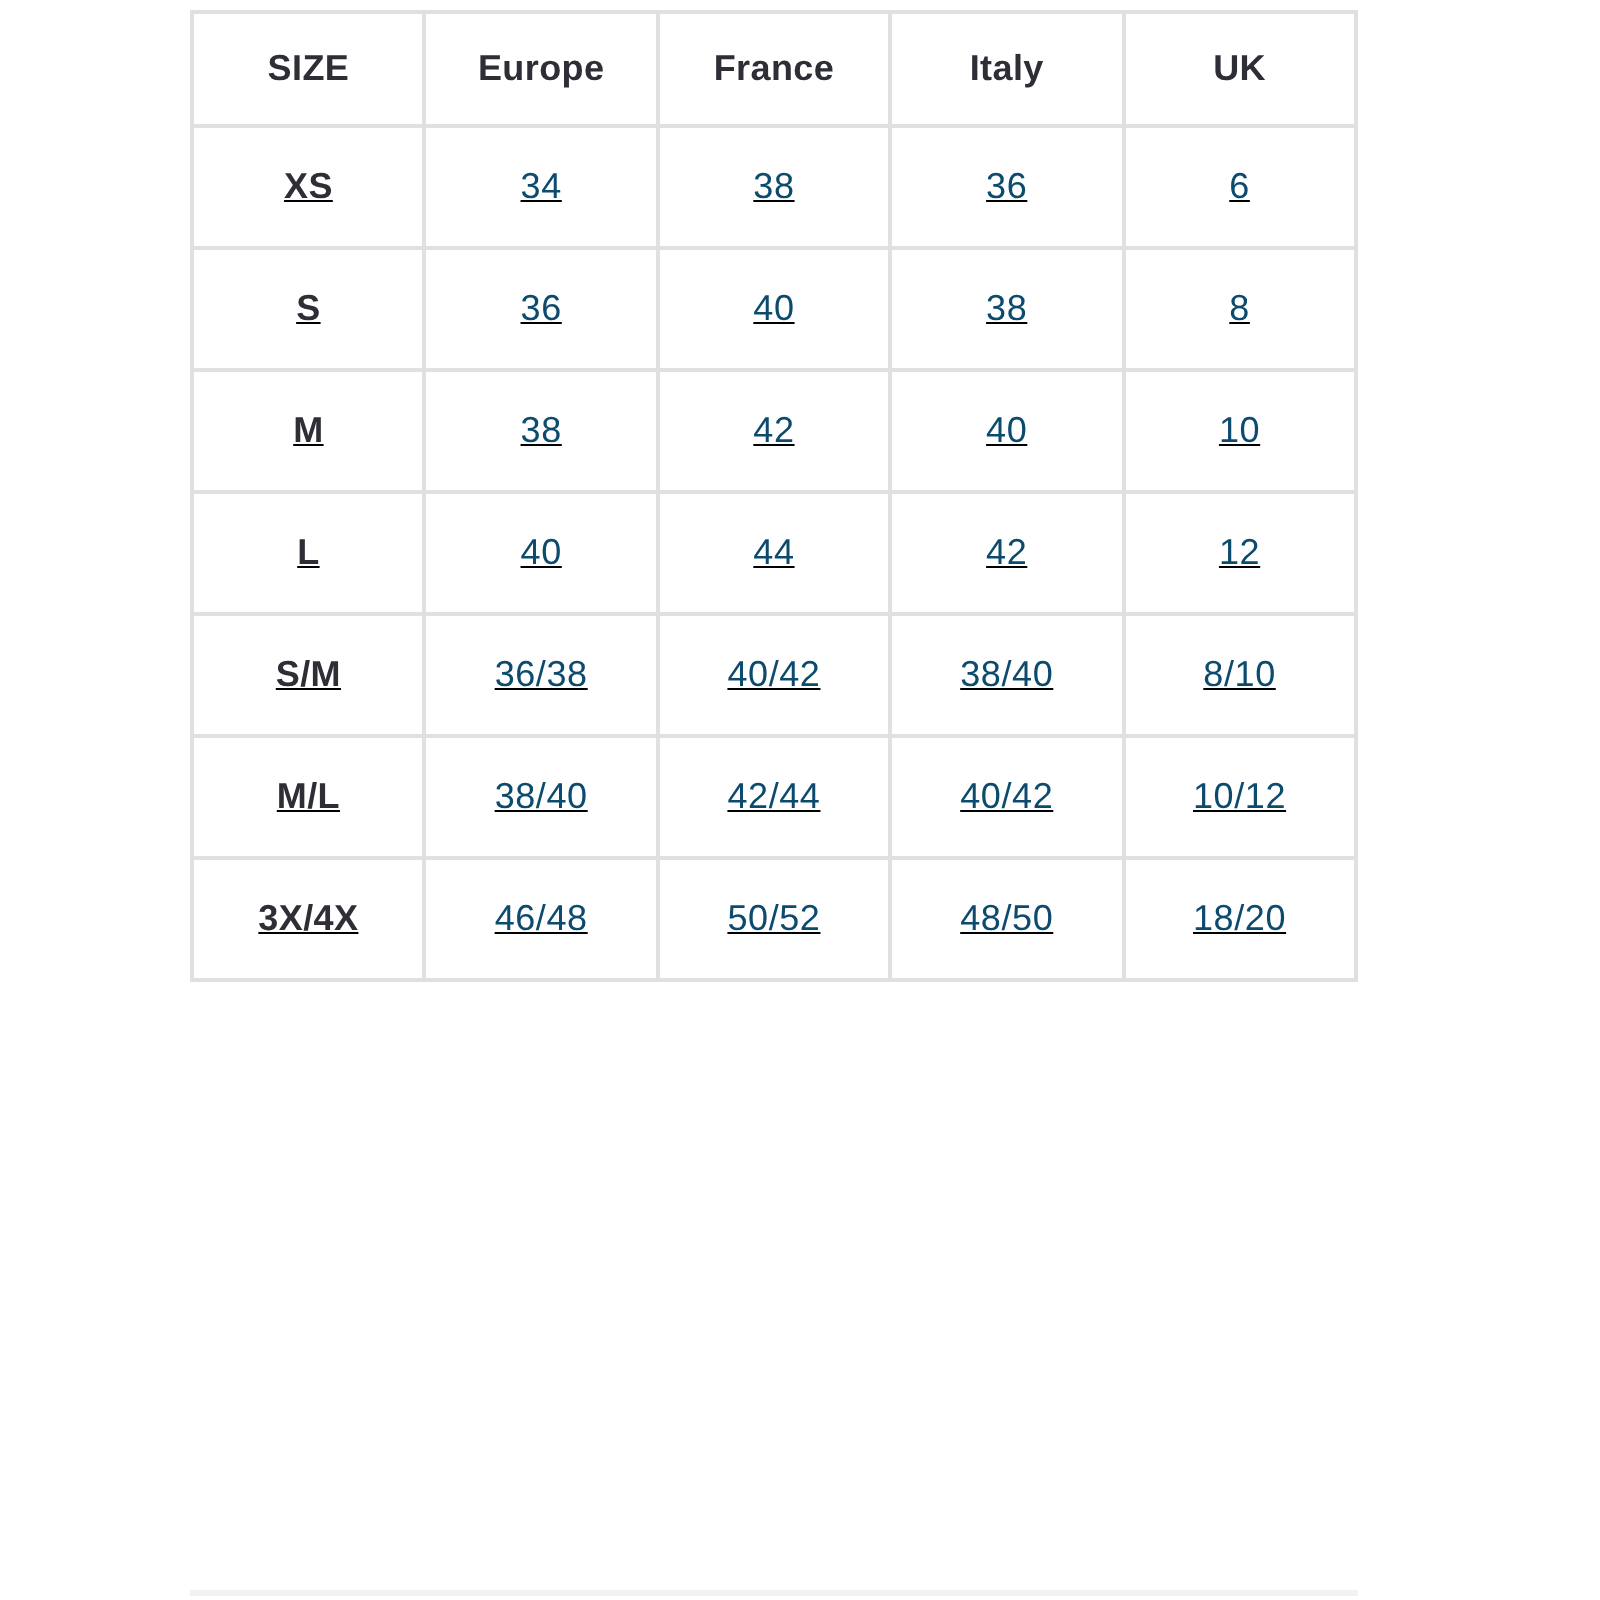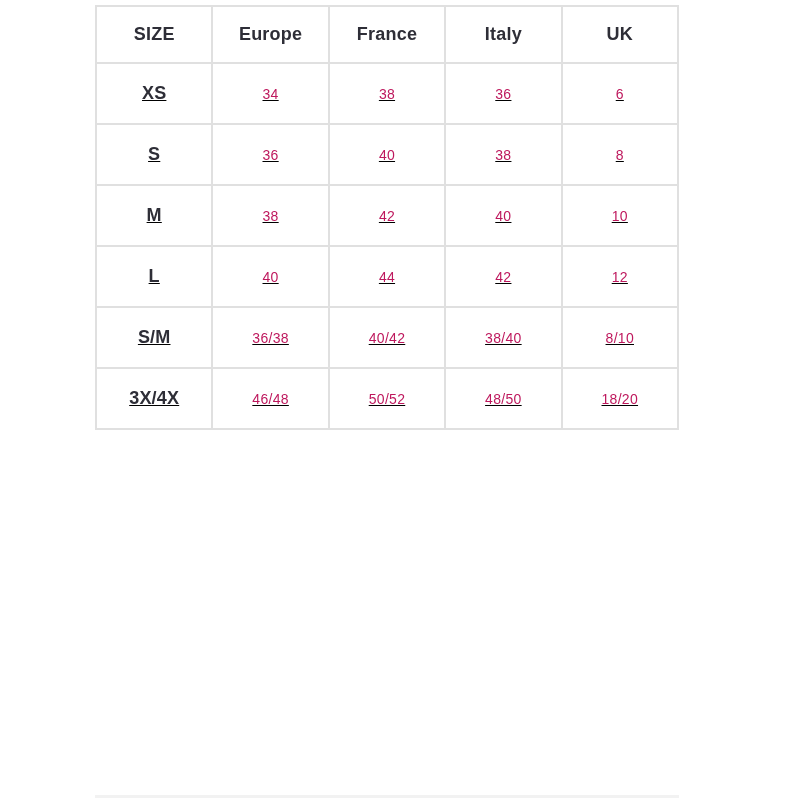--- a/index.html
+++ b/index.html
@@ -40,23 +40,23 @@
   .t2 tbody tr { height: 57px; }
   
   th.col-head, th.row-label {
     font-size: 18px;
     font-weight: 700;
     color: #2e2e37;
     letter-spacing: 0.2px;
   }
   
   td.cell {
-    font-size: 14px;
+    font-size: 18px;
     font-weight: 400;
-    color: #be185d;
+    color: #0c4a6e;
     letter-spacing: 0.3px;
   }
   
   .next-element-edge {
     position: absolute;
     left: 95px;
     top: 795px;
     width: 584px;
     height: 3px;
     background: #f2f2f2;
@@ -107,20 +107,27 @@
         <td class="cell">12</td>
       </tr>
       <tr>
         <th class="row-label">S/M</th>
         <td class="cell">36/38</td>
         <td class="cell">40/42</td>
         <td class="cell">38/40</td>
         <td class="cell">8/10</td>
       </tr>
       <tr>
+        <th class="row-label">M/L</th>
+        <td class="cell">38/40</td>
+        <td class="cell">42/44</td>
+        <td class="cell">40/42</td>
+        <td class="cell">10/12</td>
+      </tr>
+      <tr>
         <th class="row-label">3X/4X</th>
         <td class="cell">46/48</td>
         <td class="cell">50/52</td>
         <td class="cell">48/50</td>
         <td class="cell">18/20</td>
       </tr>
     </tbody>
   </table>
 
 

